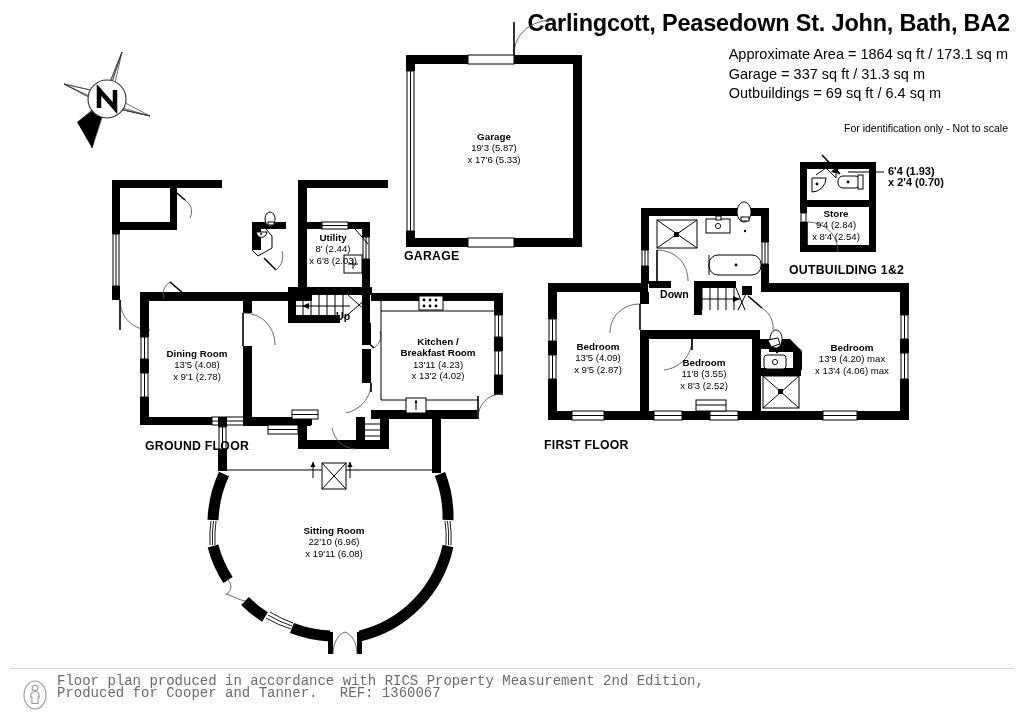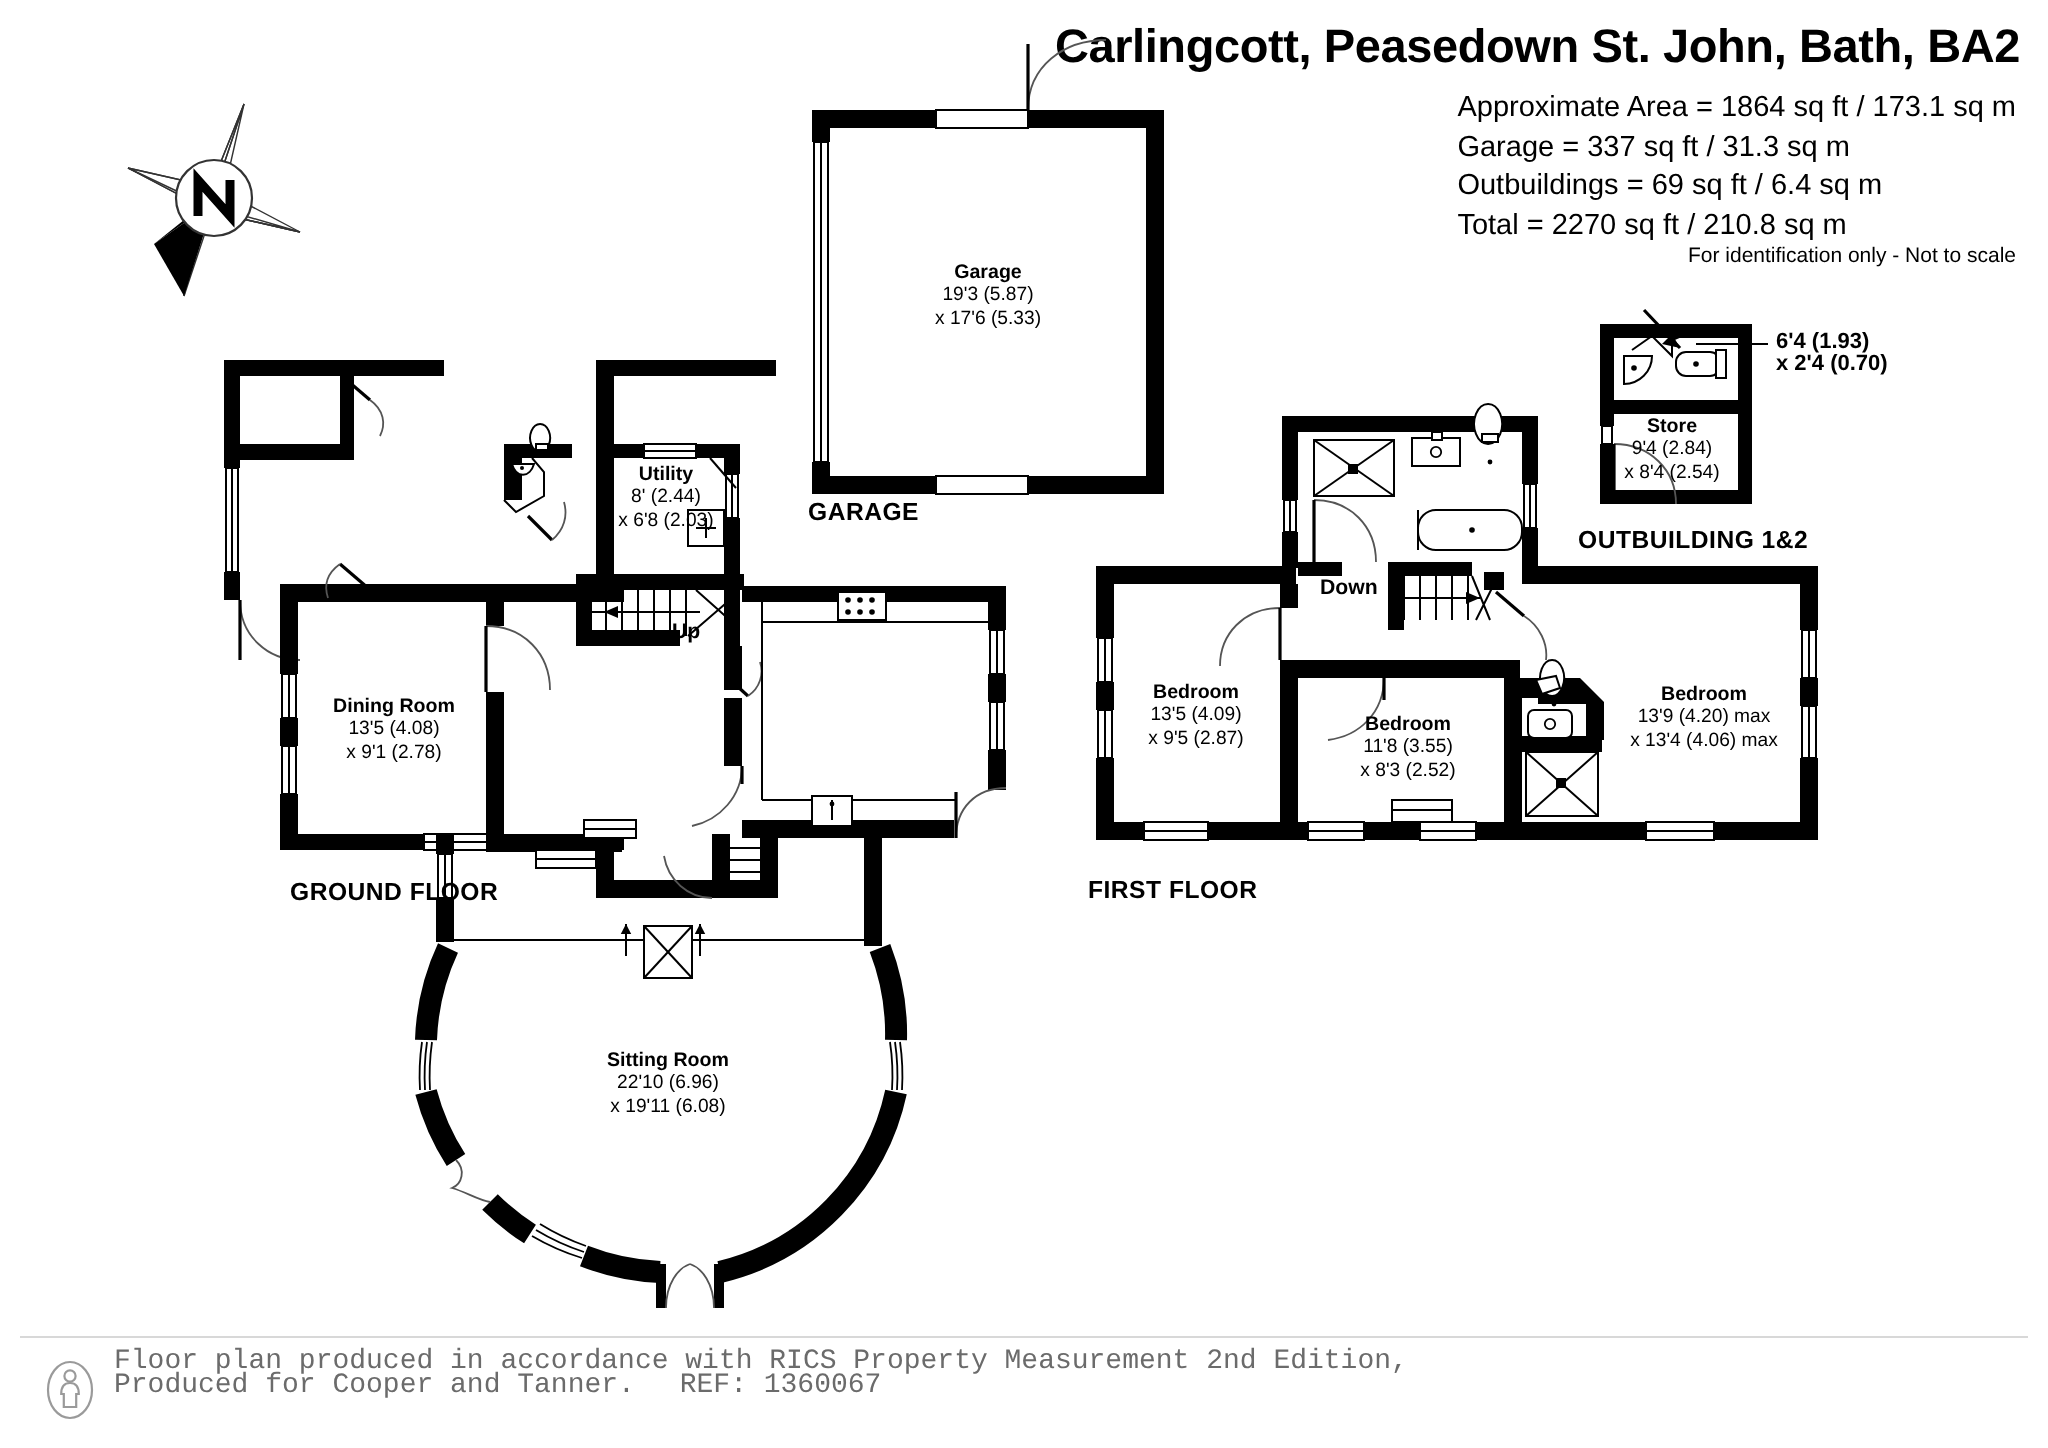--- a/index.html
+++ b/index.html
@@ -140,21 +140,20 @@
 <body>
 
 <div id="page">
 
   <div class="title">Carlingcott, Peasedown St. John, Bath, BA2</div>
 
   <div class="areas">
     <div>Approximate Area = 1864 sq ft / 173.1 sq m</div>
     <div>Garage = 337 sq ft / 31.3 sq m</div>
     <div>Outbuildings = 69 sq ft / 6.4 sq m</div>
-    <div>Total = 2270 sq ft / 210.8 sq m</div>
   </div>
 
   <div class="notscale">For identification only - Not to scale</div>
 
   <div class="compass">
     <svg width="110" height="112" viewBox="0 0 110 112">
 
       <g fill="none" stroke="#333" stroke-width="0.7">
         <path d="M70,8 L60,52 L98,72 L54,62 L40,104 L50,58 L12,40 L56,50 Z"></path>
         <path d="M70,8 L56,50 L12,40 L54,62 L98,72 L50,58 Z"></path>
@@ -591,20 +590,26 @@
   <div class="lbl" style="left:333px; top:232px;">
     <span class="rn">Utility</span>
     <span class="dim">8' (2.44)</span>
     <span class="dim">x 6'8 (2.03)</span>
   </div>
   <div class="lbl" style="left:197px; top:348px;">
     <span class="rn">Dining Room</span>
     <span class="dim">13'5 (4.08)</span>
     <span class="dim">x 9'1 (2.78)</span>
   </div>
+  <div class="lbl" style="left:438px; top:336px;">
+    <span class="rn">Kitchen /</span>
+    <span class="rn">Breakfast Room</span>
+    <span class="dim">13'11 (4.23)</span>
+    <span class="dim">x 13'2 (4.02)</span>
+  </div>
   <div class="lbl" style="left:334px; top:525px;text-align:center;">
     <span class="rn">Sitting Room</span>
     <span class="dim">22'10 (6.96)</span>
     <span class="dim">x 19'11 (6.08)</span>
   </div>
   <div class="updown" style="left:336px; top:310px;">Up</div>
   <div class="floorlabel" style="left:145px; top:439px;">GROUND FLOOR</div>
 
   <div class="lbl" style="left:598px; top:341px;">
     <span class="rn">Bedroom</span>

